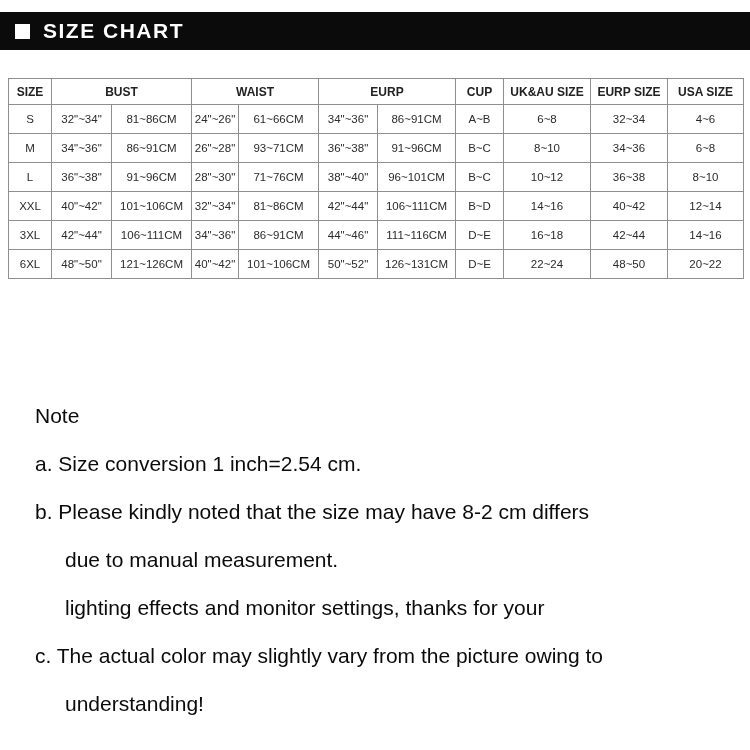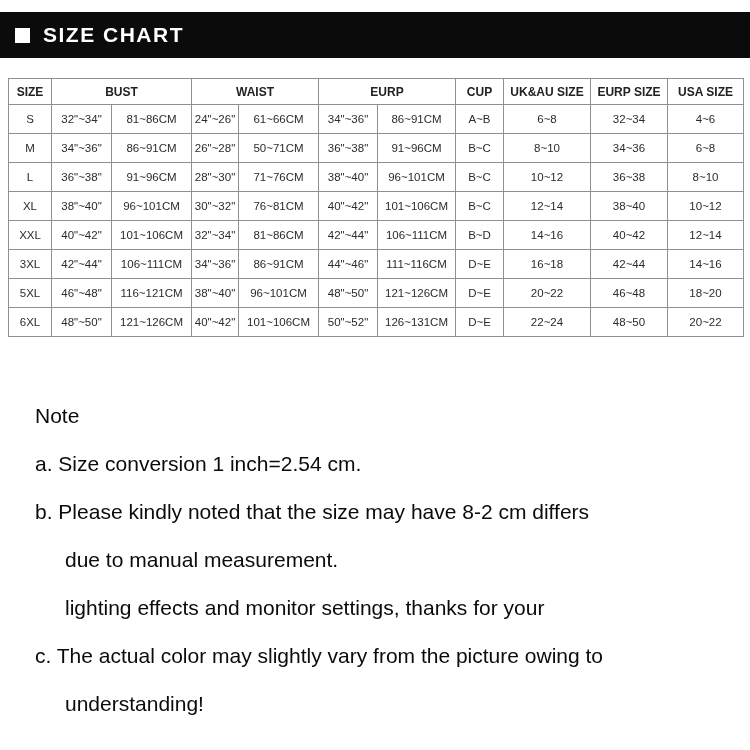--- a/index.html
+++ b/index.html
@@ -14,21 +14,21 @@
     height: 750px;
     background: #ffffff;
     overflow: hidden;
   }
   
   .title-bar {
     position: absolute;
     top: 12px;
     left: 0;
     width: 750px;
-    height: 46px;
+    height: 38px;
     background: #0b0b0b;
     display: flex;
     align-items: center;
   }
   .title-square {
     width: 15px;
     height: 15px;
     background: #ffffff;
     margin-left: 15px;
     flex: 0 0 auto;
@@ -132,21 +132,21 @@
         <td>A~B</td>
         <td>6~8</td>
         <td>32~34</td>
         <td>4~6</td>
       </tr>
       <tr>
         <td>M</td>
         <td>34"~36"</td>
         <td>86~91CM</td>
         <td>26"~28"</td>
-        <td>50~71CM</td>
+        <td>93~71CM</td>
         <td>36"~38"</td>
         <td>91~96CM</td>
         <td>B~C</td>
         <td>8~10</td>
         <td>34~36</td>
         <td>6~8</td>
       </tr>
       <tr>
         <td>L</td>
         <td>36"~38"</td>
@@ -154,33 +154,20 @@
         <td>28"~30"</td>
         <td>71~76CM</td>
         <td>38"~40"</td>
         <td>96~101CM</td>
         <td>B~C</td>
         <td>10~12</td>
         <td>36~38</td>
         <td>8~10</td>
       </tr>
       <tr>
-        <td>XL</td>
-        <td>38"~40"</td>
-        <td>96~101CM</td>
-        <td>30"~32"</td>
-        <td>76~81CM</td>
-        <td>40"~42"</td>
-        <td>101~106CM</td>
-        <td>B~C</td>
-        <td>12~14</td>
-        <td>38~40</td>
-        <td>10~12</td>
-      </tr>
-      <tr>
         <td>XXL</td>
         <td>40"~42"</td>
         <td>101~106CM</td>
         <td>32"~34"</td>
         <td>81~86CM</td>
         <td>42"~44"</td>
         <td>106~111CM</td>
         <td>B~D</td>
         <td>14~16</td>
         <td>40~42</td>
@@ -193,33 +180,20 @@
         <td>34"~36"</td>
         <td>86~91CM</td>
         <td>44"~46"</td>
         <td>111~116CM</td>
         <td>D~E</td>
         <td>16~18</td>
         <td>42~44</td>
         <td>14~16</td>
       </tr>
       <tr>
-        <td>5XL</td>
-        <td>46"~48"</td>
-        <td>116~121CM</td>
-        <td>38"~40"</td>
-        <td>96~101CM</td>
-        <td>48"~50"</td>
-        <td>121~126CM</td>
-        <td>D~E</td>
-        <td>20~22</td>
-        <td>46~48</td>
-        <td>18~20</td>
-      </tr>
-      <tr>
         <td>6XL</td>
         <td>48"~50"</td>
         <td>121~126CM</td>
         <td>40"~42"</td>
         <td>101~106CM</td>
         <td>50"~52"</td>
         <td>126~131CM</td>
         <td>D~E</td>
         <td>22~24</td>
         <td>48~50</td>

